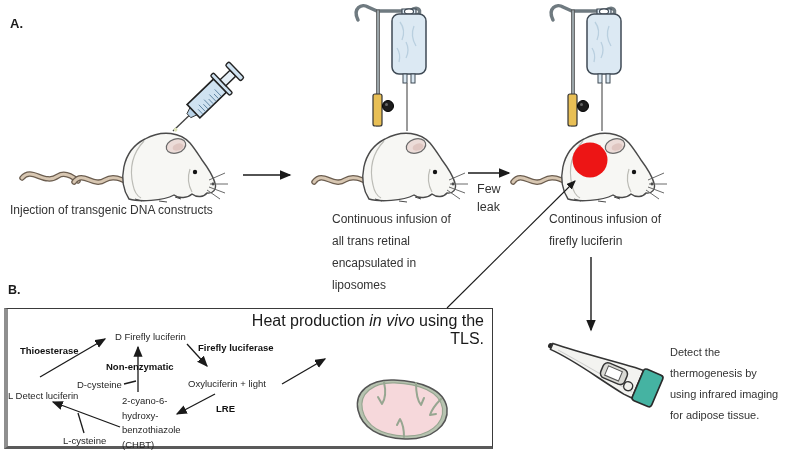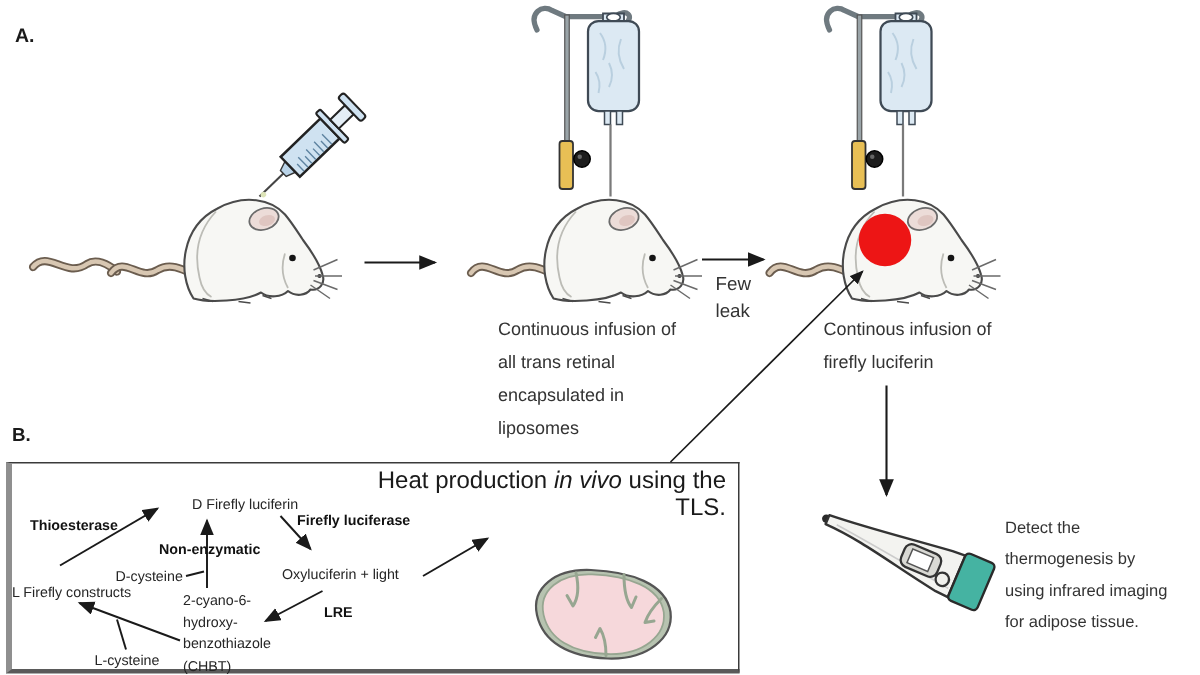--- a/index.html
+++ b/index.html
@@ -123,42 +123,43 @@
       <line x1="187" y1="344" x2="207" y2="366" marker-end="url(#ah)"></line>
       <line x1="282" y1="384" x2="325" y2="359" marker-end="url(#ah)"></line>
       <line x1="215" y1="394" x2="177" y2="414" marker-end="url(#ah)"></line>
       <line x1="120" y1="427" x2="53" y2="402" marker-end="url(#ah)"></line>
       <line x1="84" y1="433" x2="78" y2="413"></line>
     </g>
   </svg>
 
   <div class="abs panel-label" style="left:10px;top:16px">A.</div>
 
+  <div class="abs cap" style="left:10px;top:203px;line-height:15px">Injection of transgenic DNA constructs</div>
   <div class="abs cap" style="left:332px;top:208px">Continuous infusion of
 all trans retinal
 encapsulated in
 liposomes</div>
   <div class="abs few" style="left:477px;top:180px">Few
 leak</div>
   <div class="abs cap" style="left:549px;top:208px">Continous infusion of
 firefly luciferin</div>
   <div class="abs cap-sm" style="left:670px;top:342px">Detect the
 thermogenesis by
 using infrared imaging
 for adipose tissue.</div>
 
   <div class="abs panel-label" style="left:8px;top:283px;font-size:12.5px">B.</div>
 
   <div class="abs btitle" style="left:238px;top:312px;width:246px"><span>Heat production </span><span class="it">in vivo</span><span> using the TLS.</span></div>
 
   <div class="abs benz" style="left:20px;top:345px">Thioesterase</div>
-  <div class="abs bnode" style="left:128px;top:330px">D Firefly luciferin</div>
+  <div class="abs bnode" style="left:115px;top:330px">D Firefly luciferin</div>
   <div class="abs benz" style="left:106px;top:361px">Non-enzymatic</div>
   <div class="abs bnode" style="left:77px;top:378px">D-cysteine</div>
-  <div class="abs bnode" style="left:8px;top:389px">L Firefly constructs</div>
+  <div class="abs bnode" style="left:8px;top:389px">L Detect luciferin</div>
   <div class="abs benz" style="left:198px;top:342px">Firefly luciferase</div>
   <div class="abs bnode" style="left:188px;top:377px">Oxyluciferin + light</div>
   <div class="abs benz" style="left:216px;top:403px">LRE</div>
   <div class="abs bnode" style="left:122px;top:394px">2-cyano-6-
 hydroxy-
 benzothiazole
 (CHBT)</div>
   <div class="abs bnode" style="left:63px;top:434px">L-cysteine</div>
 
 </div>

